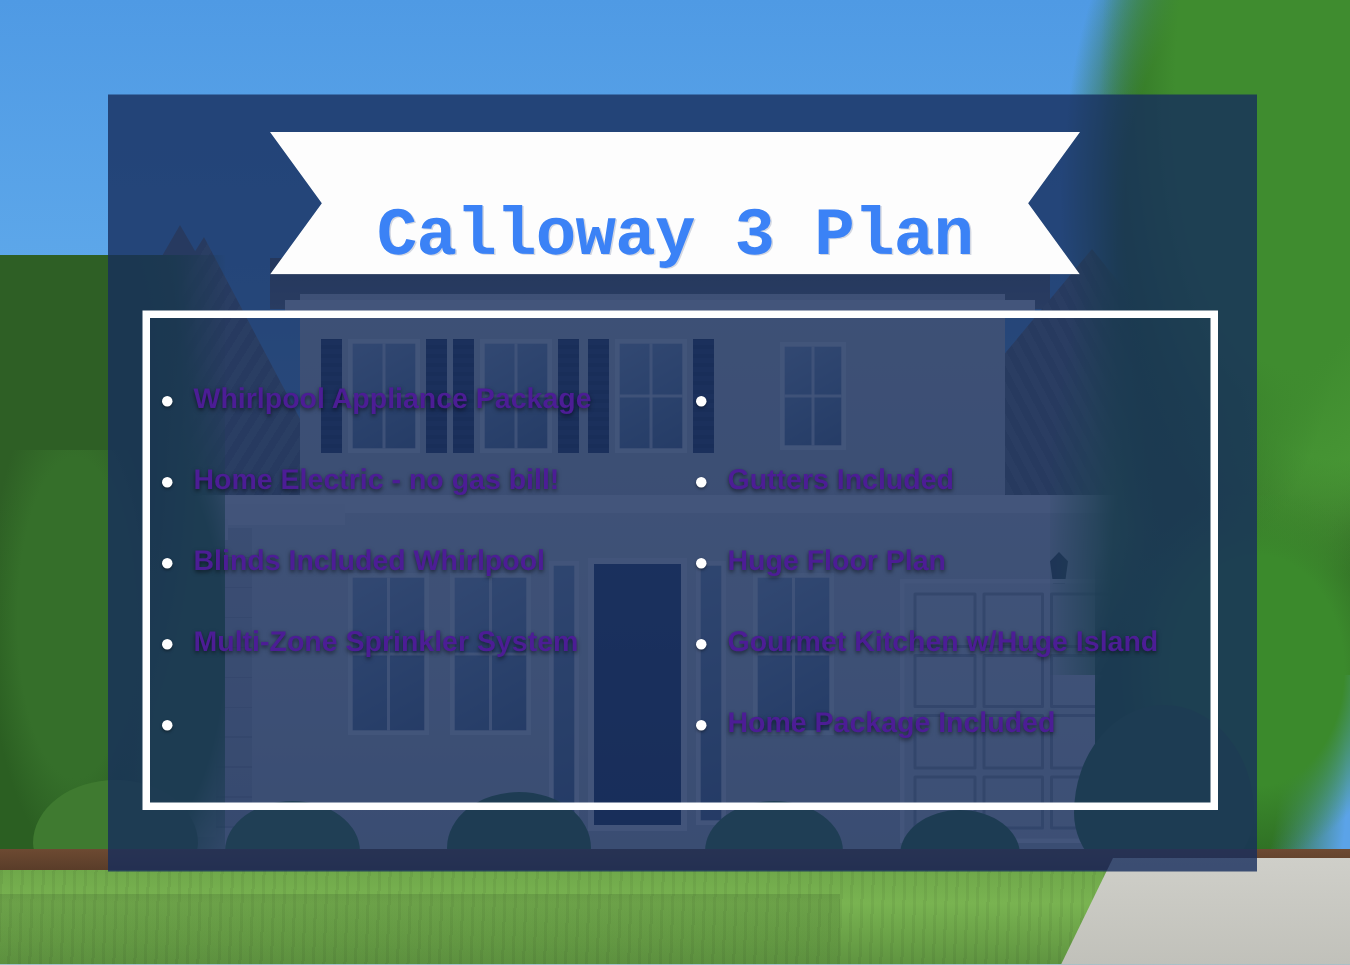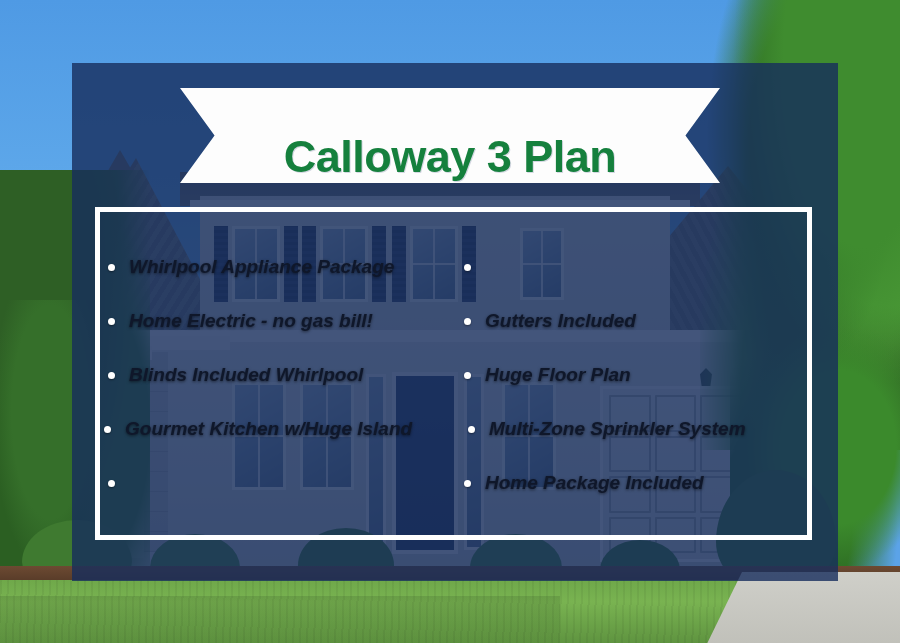--- a/index.html
+++ b/index.html
@@ -290,24 +290,24 @@
       100% 0%, 93.6% 50%, 100% 100%,
       100% 100%, 0% 100%,
       6.4% 50%
     );
     display: flex;
     align-items: center;
     justify-content: center;
     box-shadow: 0 2px 6px rgba(0,0,0,0.25);
   }
   .ribbon-title {
-    font-family: Liberation Sans, sans-serif;
+    font-family: Liberation Mono, monospace;
     font-size: 45px;
     font-weight: bold;
-    color: #15803d;
+    color: #3b82f6;
     letter-spacing: -0.5px;
     white-space: nowrap;
     text-shadow: 1px 1px 0 rgba(21,43,99,0.18);
     margin-top: 43px;
   }
 
   
   .feature-box {
     position: absolute;
     left: 95px; top: 207px;
@@ -335,24 +335,23 @@
     flex: 0 0 auto;
     width: 7px; height: 7px;
     border-radius: 50%;
     background: #ffffff;
     box-shadow: 0 1px 2px rgba(0,0,0,0.4);
   }
   .feature-text {
     font-family: "Liberation Sans", sans-serif;
     font-size: 19px;
     font-weight: bold;
-    color: #0f172a;
+    color: #4c1d95;
     white-space: nowrap;
     text-shadow: 0 1px 3px rgba(0,0,0,0.55);
-    font-style: italic;
   }
 </style>
 </head>
 <body>
 
 <div class="screenshot">
 
   <div class="photo">
 
     <div class="sky"></div>
@@ -460,31 +459,31 @@
 
     <div class="feature-item col-left">
       <span class="bullet"></span>
       <span class="feature-text">Blinds Included Whirlpool</span>
     </div>
     <div class="feature-item col-right">
       <span class="bullet"></span>
       <span class="feature-text">Huge Floor Plan</span>
     </div>
 
+    <div class="feature-item col-left">
+      <span class="bullet"></span>
+      <span class="feature-text">Multi-Zone Sprinkler System</span>
+    </div>
     <div class="feature-item col-right">
       <span class="bullet"></span>
       <span class="feature-text">Gourmet Kitchen w/Huge Island</span>
     </div>
+
     <div class="feature-item col-left">
       <span class="bullet"></span>
-      <span class="feature-text">Multi-Zone Sprinkler System</span>
-    </div>
-
-    <div class="feature-item col-left">
-      <span class="bullet"></span>
     </div>
     <div class="feature-item col-right">
       <span class="bullet"></span>
       <span class="feature-text">Home Package Included</span>
     </div>
 
   </div>
 
 </div>
 

